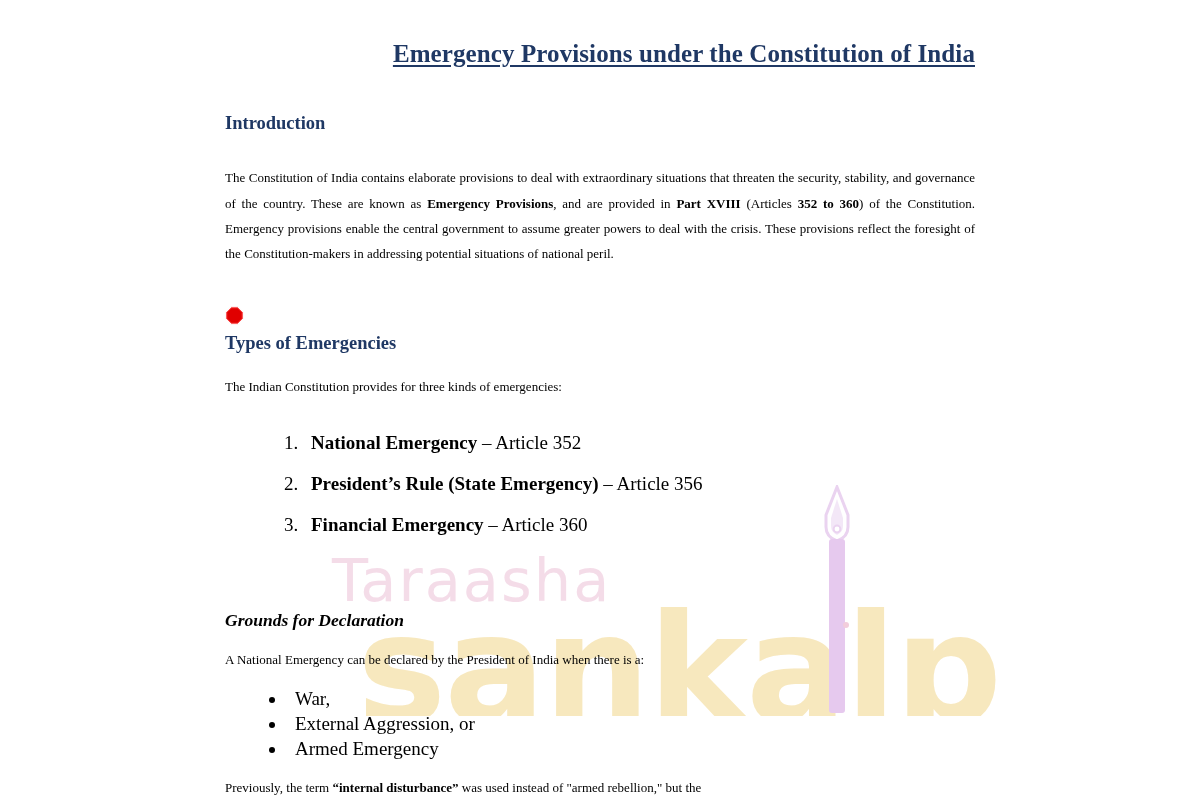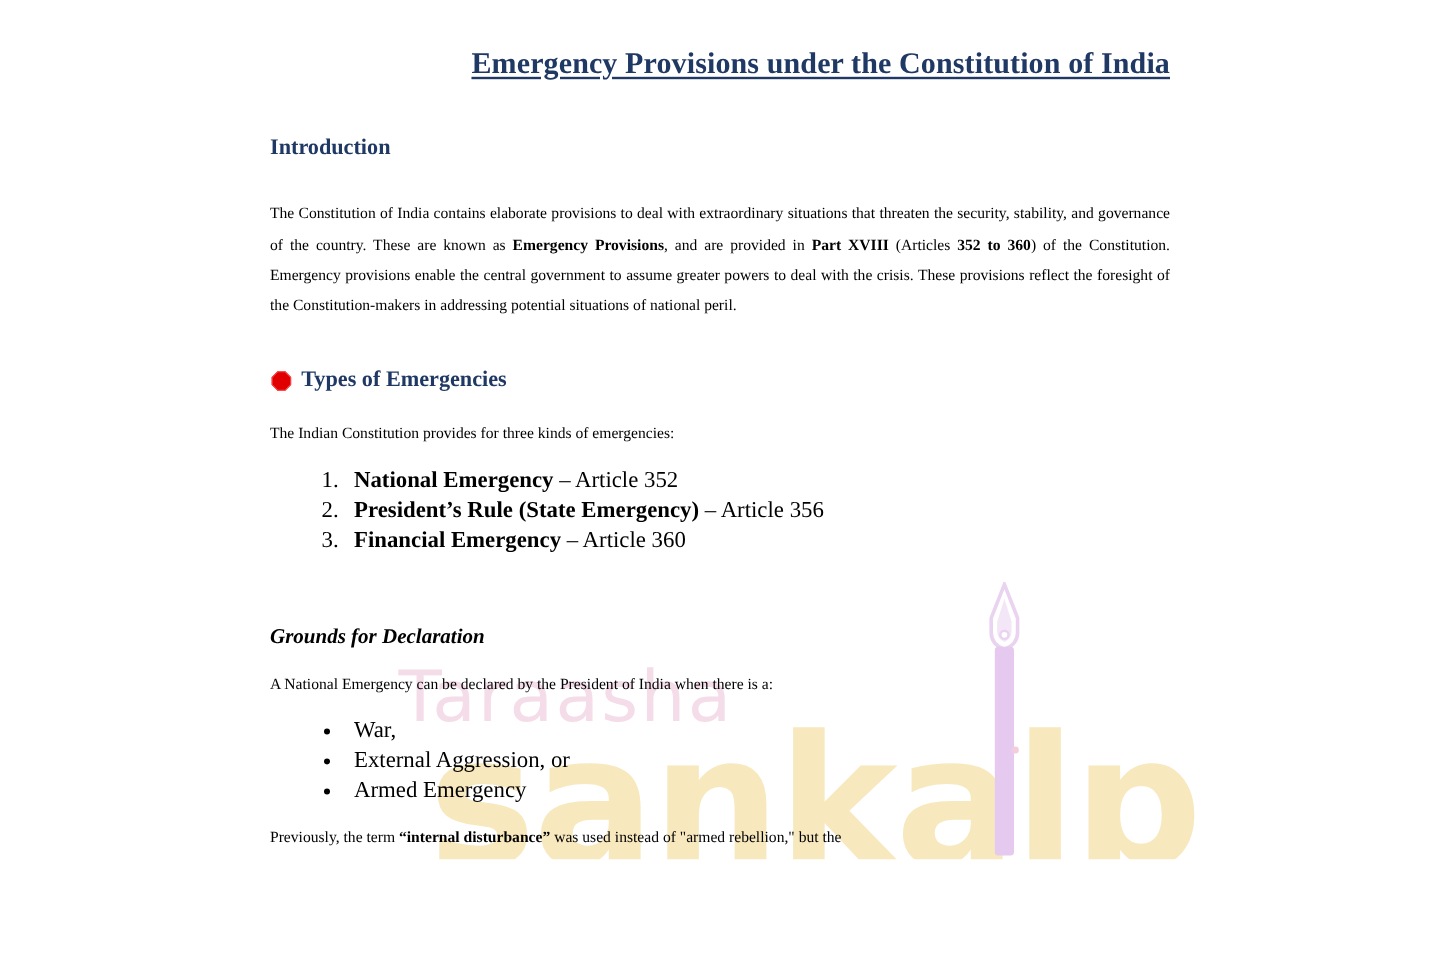--- a/index.html
+++ b/index.html
@@ -119,23 +119,24 @@
     line-height: 25.2px;
     text-align: justify;
     text-justify: inter-word;
     margin: 0;
     color: #000000;
   }
   p.body b { font-weight: bold; }
 
   .section-icon-head {
     display: flex;
-    align-items: center;
+    align-items: flex-start;
     gap: 7px;
     margin: 0;
+    flex-direction: column;
   }
   .octagon-icon {
     width: 19px;
     height: 19px;
     flex: 0 0 auto;
     display: block;
   }
   .section-icon-head .label {
     font-size: 18.5px;
     font-weight: bold;
@@ -145,21 +146,21 @@
 
   ol.numlist {
     margin: 0;
     padding: 0 0 0 62px;
     list-style: decimal;
     font-size: 19px;
   }
   ol.numlist li {
     line-height: 25px;
     padding-left: 8px;
-    margin: 0;
+    margin: 16px;
   }
   ol.numlist li .ltxt { font-size: 19px; }
   ol.numlist li b { font-weight: bold; }
 
   ul.bullist {
     margin: 0;
     padding: 0 0 0 62px;
     list-style: disc;
     font-size: 19px;
   }

